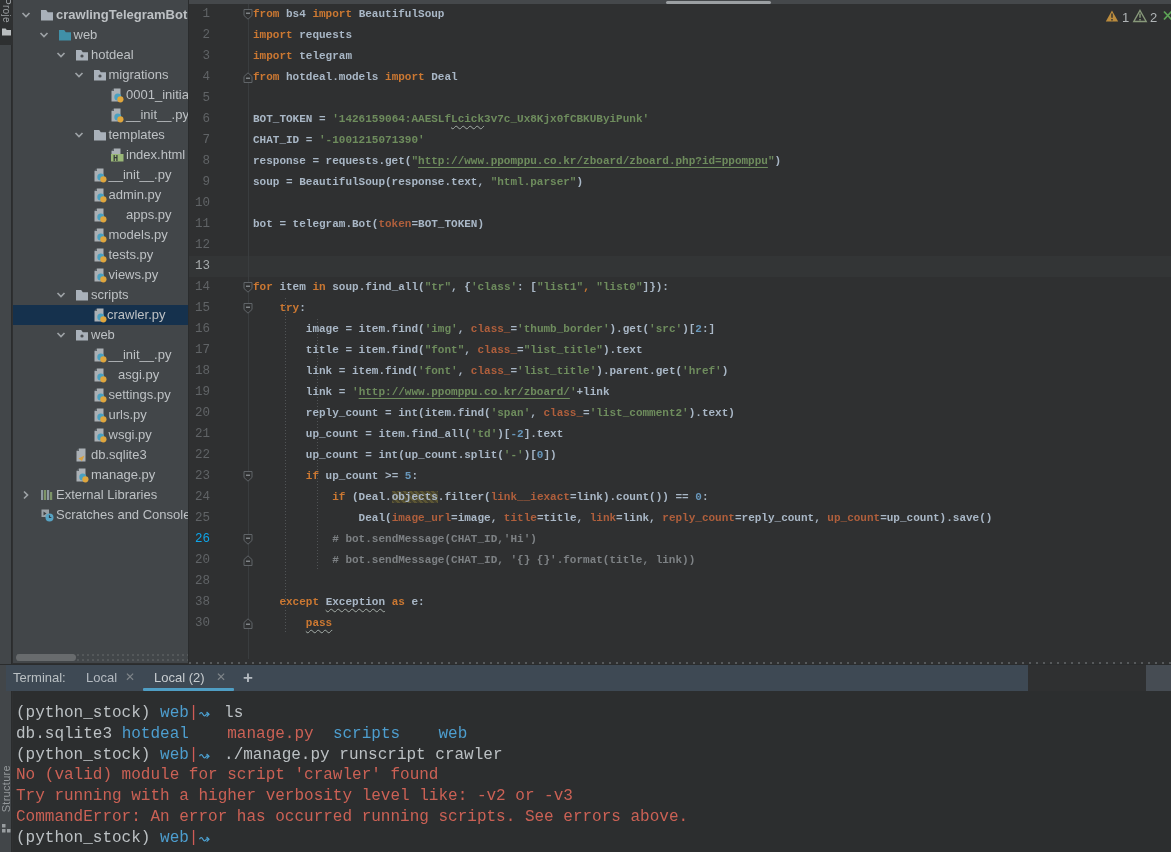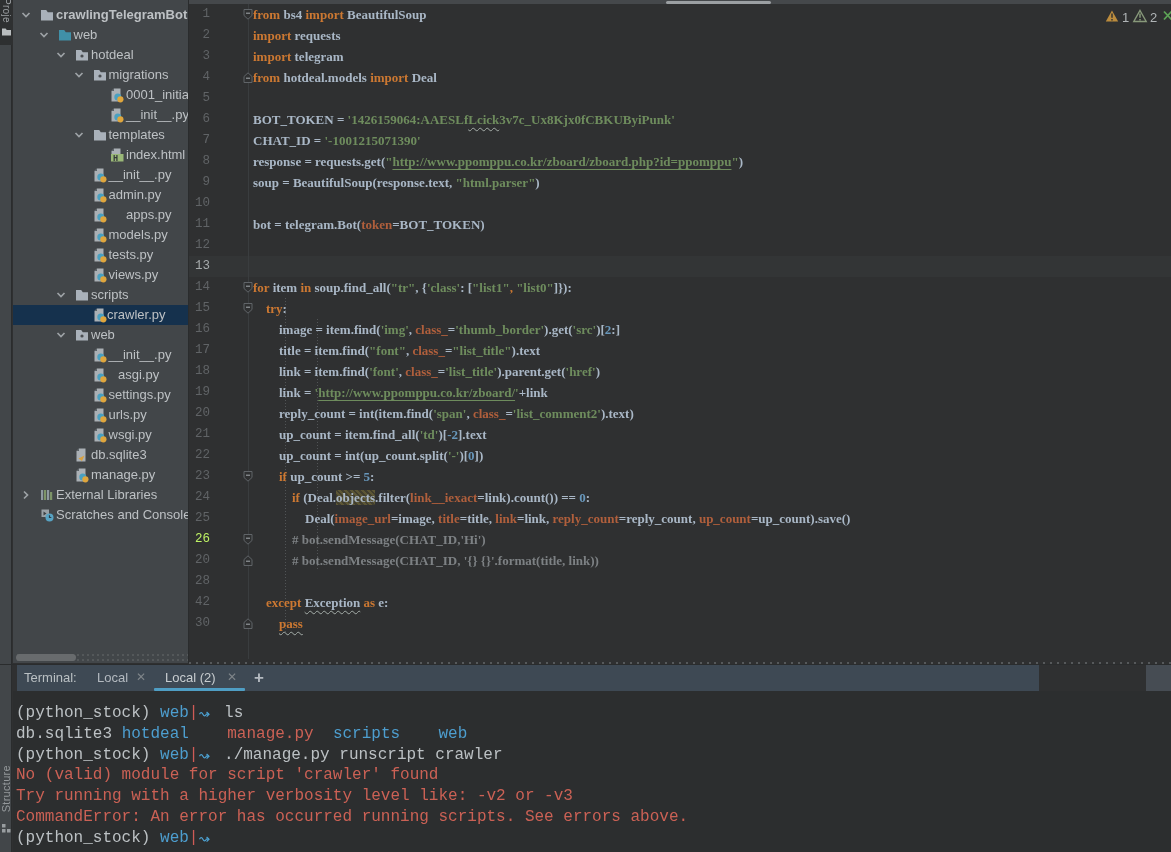--- a/index.html
+++ b/index.html
@@ -1,25 +1,25 @@
 <!DOCTYPE html>
 <html><head><meta charset="utf-8"><style>
 * {margin:0;padding:0;box-sizing:border-box}
 html,body {width:1171px;height:852px;overflow:hidden;background:#2f3031;
   font-family:"Liberation Sans",sans-serif;}
 .ab {position:absolute}
 #strip {position:absolute;left:0;top:0;width:12px;height:852px;background:#424649;border-right:1px solid #2a2c2d}
 #ppanel {position:absolute;left:13px;top:0;width:176px;height:663px;background:#424649;overflow:hidden}
 #editor {position:absolute;left:189px;top:0;width:982px;height:663px;background:#2f3031;overflow:hidden}
 #hdiv {position:absolute;left:0;top:664px;width:1171px;height:1px;background:#2a2c2d}
-#thead {position:absolute;left:17px;top:665px;width:1022px;height:26px;background:#3e4954}
+#thead {position:absolute;left:6px;top:665px;width:1022px;height:26px;background:#3e4954}
 #tbody {position:absolute;left:13px;top:691px;width:1158px;height:161px;background:#2c2e2f;overflow:hidden}
 .tl {font-size:13px;line-height:20px;color:#bdc1c4;white-space:pre}
 .ln {left:0;width:21px;text-align:right;font-family:"Liberation Mono",monospace;font-size:12.5px;line-height:21px}
-pre.code {position:absolute;font-family:Liberation Serif, serif;font-size:13px;line-height:21px;
+pre.code {position:absolute;font-family:Liberation Mono, monospace;font-size:11px;line-height:21px;
   font-weight:bold;color:#a9b7c6}
 pre.code .k {color:#cc7832}
 pre.code .s {color:#6e8c5d}
 pre.code .n {color:#6897bb}
 pre.code .c {color:#7d8184}
 pre.code .kw {color:#b05f3c}
 .wav {text-decoration-line:underline;text-decoration-style:wavy;text-decoration-color:#a4aca8;
   text-decoration-thickness:1px;text-underline-offset:3px}
 .lnk {text-decoration-line:underline;text-underline-offset:3px;text-decoration-thickness:1px}
 .hl {background:repeating-linear-gradient(45deg,#5c5634 0 2px,#413e2e 2px 4px)}
@@ -259,24 +259,24 @@
 <div class="ab ln" style="top:319px;color:#606366">16</div>
 <div class="ab ln" style="top:340px;color:#606366">17</div>
 <div class="ab ln" style="top:361px;color:#606366">18</div>
 <div class="ab ln" style="top:382px;color:#606366">19</div>
 <div class="ab ln" style="top:403px;color:#606366">20</div>
 <div class="ab ln" style="top:424px;color:#606366">21</div>
 <div class="ab ln" style="top:445px;color:#606366">22</div>
 <div class="ab ln" style="top:466px;color:#606366">23</div>
 <div class="ab ln" style="top:487px;color:#606366">24</div>
 <div class="ab ln" style="top:508px;color:#606366">25</div>
-<div class="ab ln" style="top:529px;color:#bef264">26</div>
+<div class="ab ln" style="top:529px;color:#0ea5e9">26</div>
 <div class="ab ln" style="top:550px;color:#606366">20</div>
 <div class="ab ln" style="top:571px;color:#606366">28</div>
-<div class="ab ln" style="top:592px;color:#606366">42</div>
+<div class="ab ln" style="top:592px;color:#606366">38</div>
 <div class="ab ln" style="top:613px;color:#606366">30</div>
 <svg class="ab" style="left:54px;top:9px" width="11" height="12">
       <path d="M1 0.5 H9 V6.5 L5 10.2 L1 6.5 Z" fill="#2f3031" stroke="#606468" stroke-width="1"></path>
       <line x1="3" y1="4.2" x2="7" y2="4.2" stroke="#9ca1a5" stroke-width="1.1"></line>
     </svg>
 <svg class="ab" style="left:54px;top:282px" width="11" height="12">
       <path d="M1 0.5 H9 V6.5 L5 10.2 L1 6.5 Z" fill="#2f3031" stroke="#606468" stroke-width="1"></path>
       <line x1="3" y1="4.2" x2="7" y2="4.2" stroke="#9ca1a5" stroke-width="1.1"></line>
     </svg>
 <svg class="ab" style="left:54px;top:303px" width="11" height="12">

